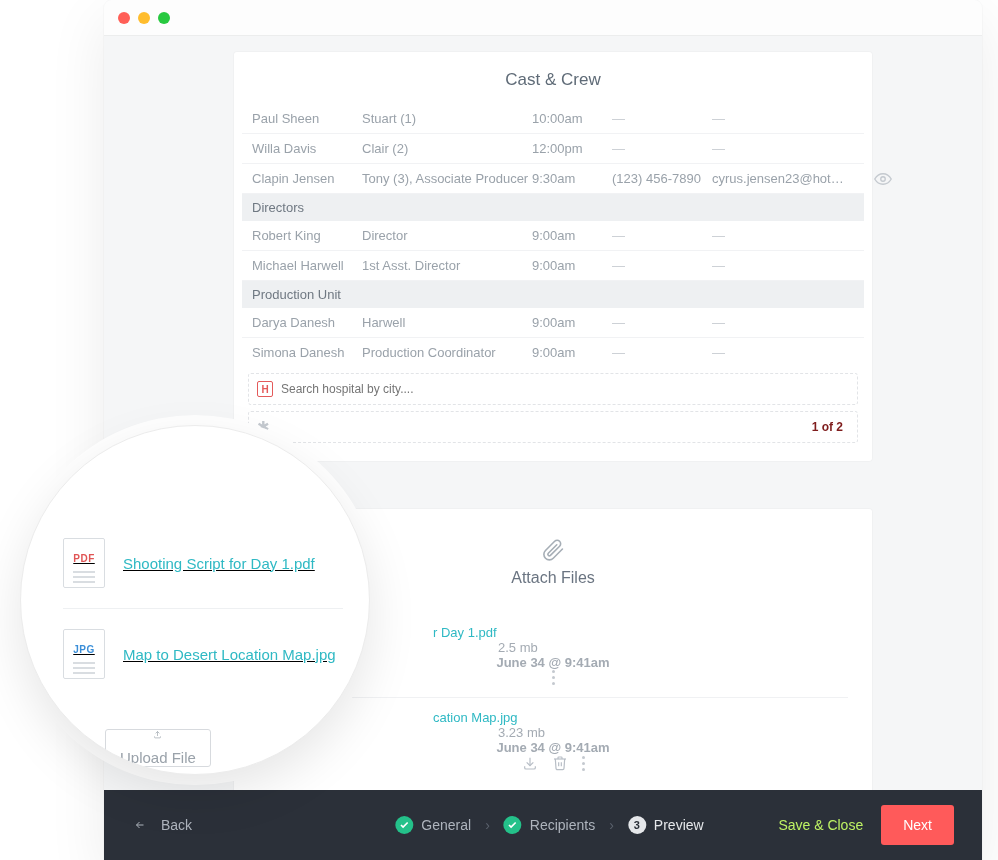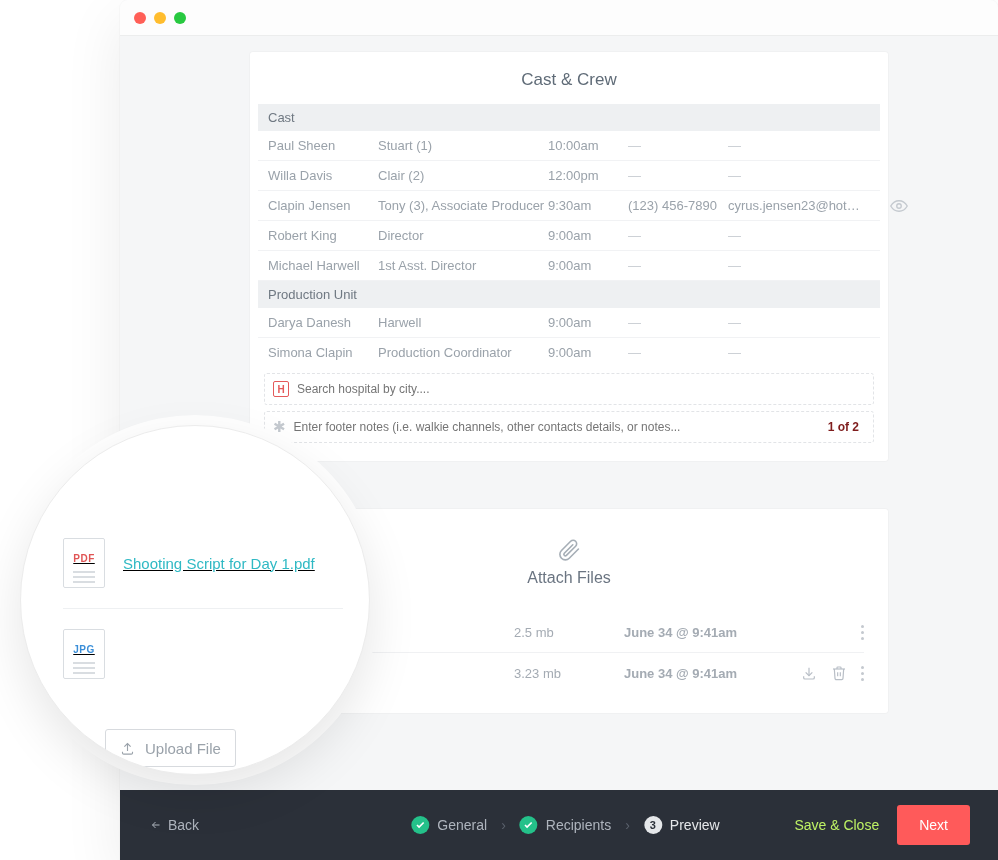--- a/index.html
+++ b/index.html
@@ -6,21 +6,21 @@
   body {
     font-family: -apple-system, BlinkMacSystemFont, "Segoe UI", Helvetica, Arial, sans-serif;
     background: #fff;
     width: 998px;
     height: 860px;
     overflow: hidden;
     position: relative;
   }
   .window {
     position: absolute;
-    left: 120px;
+    left: 104px;
     top: 0;
     width: 878px;
     height: 860px;
     background: #f5f6f7;
     border-radius: 8px 8px 0 0;
     box-shadow: 0 20px 60px rgba(0,0,0,.08), 0 0 0 1px rgba(0,0,0,.02);
     overflow: hidden;
   }
   .titlebar {
     height: 36px;
@@ -129,20 +129,21 @@
     text-align: center;
     font-size: 16px;
     color: #6a7481;
     margin-bottom: 26px;
   }
   .file-row {
     display: flex;
     align-items: center;
     font-size: 13px;
     padding: 12px 0;
+    flex-direction: column;
   }
   .file-link { color: #2fb9c4; width: 240px; }
   .file-size { color: #a4abb3; width: 110px; }
   .file-date { color: #a4abb3; flex: 1; font-weight: bold; }
   .file-actions { display: flex; gap: 14px; color: #b8bec6; align-items: center; }
   .ellipsis-v { display: flex; flex-direction: column; gap: 3px; }
   .ellipsis-v span { width: 3px; height: 3px; background: #c4c9cf; border-radius: 50%; }
   .divider { height: 1px; background: #f0f1f3; }
 
   
@@ -150,21 +151,21 @@
     position: absolute;
     left: 0; right: 0; bottom: 0;
     height: 70px;
     background: #2b3039;
     display: flex;
     align-items: center;
     padding: 0 28px;
     color: #aeb4bd;
     font-size: 14px;
   }
-  .back { display: flex; align-items: center; gap: 4px; cursor: pointer; }
+  .back { display: flex; align-items: center; gap: 13px; cursor: pointer; }
   .steps { position: absolute; left: 50%; transform: translateX(-50%); display: flex; align-items: center; gap: 14px; padding-left: 13px; }
   .step { display: flex; align-items: center; gap: 8px; }
   .step-num {
     width: 18px; height: 18px; border-radius: 50%;
     display: flex; align-items: center; justify-content: center;
     font-size: 11px; font-weight: 600;
   }
   .step-done { background: #24c18a; color: #fff; }
   .step-active { background: #e5e7ea; color: #2b3039; }
   .step-label-active { color: #e5e7ea; }
@@ -221,41 +222,41 @@
     border: 1px solid #d7dade;
     border-radius: 3px;
     height: 38px;
     padding: 0 14px;
     display: inline-flex;
     align-items: center;
     gap: 10px;
     color: #9aa2aa;
     font-size: 15px;
     cursor: pointer;
+    flex-direction: column;
   }
   svg { display: block; }
 </style>
 </head>
 <body>
 
 <div class="window">
 
   <div class="titlebar">
     <div class="dot r"></div>
     <div class="dot y"></div>
     <div class="dot g"></div>
   </div>
 
   <div class="content">
 
     <div class="card card-pad">
       <div class="card-title">Cast &amp; Crew</div>
 
       <div class="table" id="groups-mount">
-          <div class="thead">Cast</div>
           <div class="row">
             <span class="c-name">Paul Sheen</span>
             <span class="c-role">Stuart (1)</span>
             <span class="c-time">10:00am</span>
             <span class="c-phone dash">—</span>
             <span class="c-email dash">—</span>
           </div>
           <div class="row">
             <span class="c-name">Willa Davis</span>
             <span class="c-role">Clair (2)</span>
@@ -269,20 +270,21 @@
             <span class="c-time">9:30am</span>
             <span class="c-phone">(123) 456-7890</span>
             <span class="c-email">cyrus.jensen23@hotmail...</span>
             <span class="eye-icon">
               <svg width="18" height="18" viewBox="0 0 24 24" fill="none" stroke="currentColor" stroke-width="1.8">
                 <path d="M1 12s4-7 11-7 11 7 11 7-4 7-11 7S1 12 1 12z"></path>
                 <circle cx="12" cy="12" r="3"></circle>
               </svg>
             </span>
           </div>
+          <div class="thead">Directors</div>
           <div class="row">
             <span class="c-name">Robert King</span>
             <span class="c-role">Director</span>
             <span class="c-time">9:00am</span>
             <span class="c-phone dash">—</span>
             <span class="c-email dash">—</span>
           </div>
           <div class="row">
             <span class="c-name">Michael Harwell</span>
             <span class="c-role">1st Asst. Director</span>
@@ -292,37 +294,36 @@
           </div>
           <div class="thead">Production Unit</div>
           <div class="row">
             <span class="c-name">Darya Danesh</span>
             <span class="c-role">Harwell</span>
             <span class="c-time">9:00am</span>
             <span class="c-phone dash">—</span>
             <span class="c-email dash">—</span>
           </div>
           <div class="row">
-            <span class="c-name">Simona Clapin</span>
+            <span class="c-name">Simona Danesh</span>
             <span class="c-role">Production Coordinator</span>
             <span class="c-time">9:00am</span>
             <span class="c-phone dash">—</span>
             <span class="c-email dash">—</span>
           </div>
         </div>
 
       <div class="dashed-box">
         <span class="h-icon">H</span>
         <input class="placeholder-input" placeholder="Search hospital by city...." style="">
       </div>
 
       <div class="dashed-box" style="justify-content:space-between;">
         <div style="display:flex;align-items:center;gap:8px;flex:1;">
           <span class="snow-icon">✱</span>
-          <input class="placeholder-input" placeholder="Enter footer notes (i.e. walkie channels, other contacts details, or notes..." style="">
         </div>
         <span class="page-ind">1 of 2</span>
       </div>
     </div>
 
     <div class="card attach-card">
       <svg class="clip" width="24" height="26" viewBox="0 0 24 24" fill="none" stroke="currentColor" stroke-width="1.6" stroke-linecap="round" stroke-linejoin="round">
           <path d="M21.44 11.05l-9.19 9.19a5.5 5.5 0 0 1-7.78-7.78l9.19-9.19a3.5 3.5 0 0 1 4.95 4.95l-9.2 9.19a1.5 1.5 0 0 1-2.12-2.12l8.49-8.49"></path>
         </svg>
       <div class="attach-title">Attach Files</div>
@@ -419,20 +420,21 @@
         <span class="lines"></span>
       </div>
       <span class="z-name">Shooting Script for Day 1.pdf</span>
     </div>
     <div class="z-sep"></div>
     <div class="z-row">
       <div class="z-icon">
         <span class="ext ext-jpg">JPG</span>
         <span class="lines"></span>
       </div>
+      <span class="z-name">Map to Desert Location Map.jpg</span>
     </div>
     <div class="z-upload">
       <svg width="15" height="15" viewBox="0 0 24 24" fill="none" stroke="currentColor" stroke-width="1.8">
           <path d="M4 17v2a2 2 0 0 0 2 2h12a2 2 0 0 0 2-2v-2"></path>
           <polyline points="7 9 12 4 17 9"></polyline>
           <line x1="12" y1="4" x2="12" y2="16"></line>
         </svg>
       <span>Upload File</span>
     </div>
   </div>

